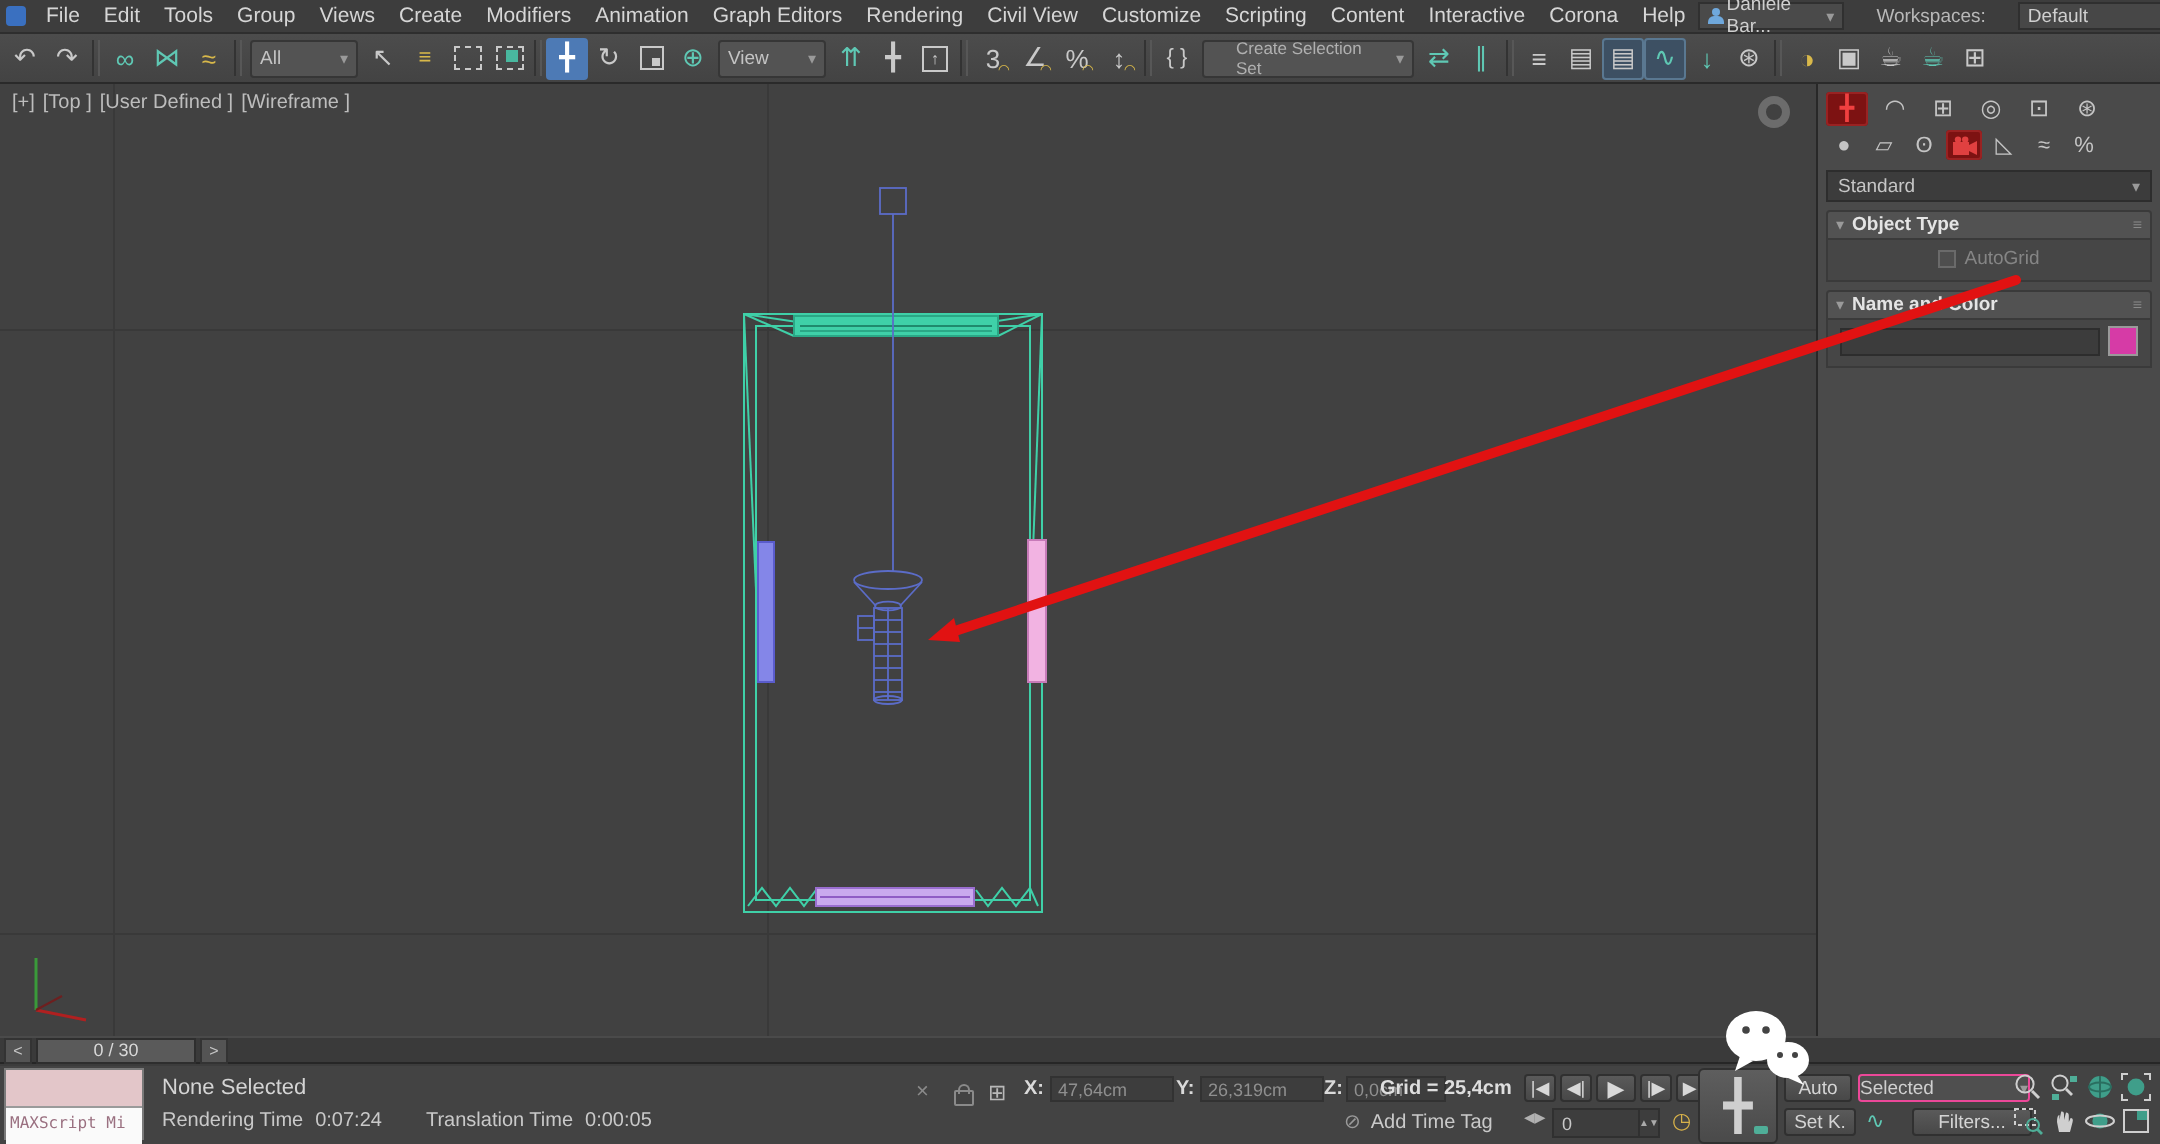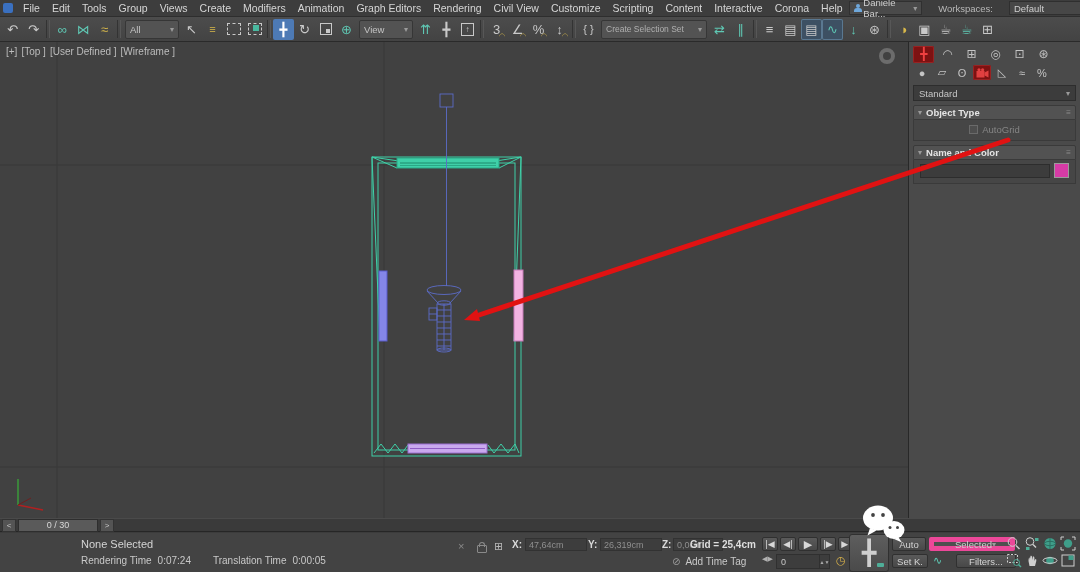--- a/index.html
+++ b/index.html
@@ -109,22 +109,22 @@
              display:flex;align-items:center;font-size:9px;color:#c8c8c8;}
   #framespin .num{flex:1;padding-left:4px;}
   #framespin .spin{width:9px;height:100%;border-left:1px solid #303030;display:flex;flex-direction:column;align-items:center;
                    justify-content:center;font-size:5px;color:#aaa;line-height:4px;}
   #bigplus{position:absolute;left:849px;top:1px;width:38px;height:36px;background:linear-gradient(#5e5e5e,#4a4a4a);
            border:1px solid #303030;border-radius:3px;display:flex;align-items:center;justify-content:center;
            font-size:24px;color:#cfcfcf;}
   #bigplus::after{content:"";position:absolute;right:4px;bottom:4px;width:7px;height:4px;background:#4fae98;border-radius:1px;}
   .stbtn{position:absolute;height:14px;background:linear-gradient(#5a5a5a,#484848);border:1px solid #303030;border-radius:2px;
          font-size:9.5px;color:#d4d4d4;display:flex;align-items:center;justify-content:center;box-sizing:border-box;}
-  .stdd{position:absolute;height:14px;background:#4f4f4f;border:5px solid #ec4899;border-radius:2px;font-size:9.5px;
-        color:#cfcfcf;display:flex;align-items:center;padding:0 21px;box-sizing:border-box;}
+  .stdd{position:absolute;height:14px;background:#4f4f4f;border:1px solid #ec4899;border-radius:2px;font-size:9.5px;
+        color:#cfcfcf;display:flex;align-items:center;padding:0 0;box-sizing:border-box;}
   .stdd .caret{margin-left:auto;}
   .navic{position:absolute;width:16px;height:15px;}
 
   
   #watermark{position:absolute;left:860px;top:503px;display:flex;align-items:center;gap:5px;z-index:60;pointer-events:none;}
   #wmtext{font-size:29px;font-weight:bold;color:#fff;letter-spacing:1px;font-family:"Liberation Sans","DejaVu Sans",sans-serif;}
 
   
   #arrowlayer{position:absolute;left:0;top:0;z-index:55;pointer-events:none;}
 </style>
@@ -203,21 +203,21 @@
         <span class="kbov">↑</span>
       </span>
     <span class="tsep"></span>
     <span class="ti">3<span class="snapmark">◠</span></span>
     <span class="ti">∠<span class="snapmark">◠</span></span>
     <span class="ti">%<span class="snapmark">◠</span></span>
     <span class="ti">↕<span class="snapmark">◠</span></span>
     <span class="tsep"></span>
     <span class="ti sm">{ }</span>
     <div class="dd" style="width:96px;">
-      <span style="font-size:8.5px;color:#b0b0b0;">Create Selection Set</span>
+      <span style="font-size:8.5px;color:#b0b0b0;margin-left:12px;">Create Selection Set</span>
       <span class="caret">▾</span>
     </div>
     <span class="ti teal">⇄</span>
     <span class="ti teal">∥</span>
     <span class="tsep"></span>
     <span class="ti">≡</span>
     <span class="ti">▤</span>
     <span class="ti pressed">▤</span>
     <span class="ti pressed teal">∿</span>
     <span class="ti teal">↓</span>
@@ -360,20 +360,26 @@
 
   <div id="trackbar">
     <span class="tbbtn">&lt;</span>
     <div id="frameslider">
       <span>0 / 30</span>
     </div>
     <span class="tbbtn">&gt;</span>
   </div>
 
   <div id="statusbar">
+    <div id="mxs">
+      <div class="pink"></div>
+      <div class="white">
+        <span>MAXScript Mi</span>
+      </div>
+    </div>
     <div id="promptline">None Selected</div>
     <div id="timesline">
       <span>Rendering Time</span>
       <span>0:07:24</span>
       <span style="width:10px;"></span>
       <span>Translation Time</span>
       <span>0:00:05</span>
     </div>
 
     <span class="sticon" style="left:458px;top:7px;">×</span>

